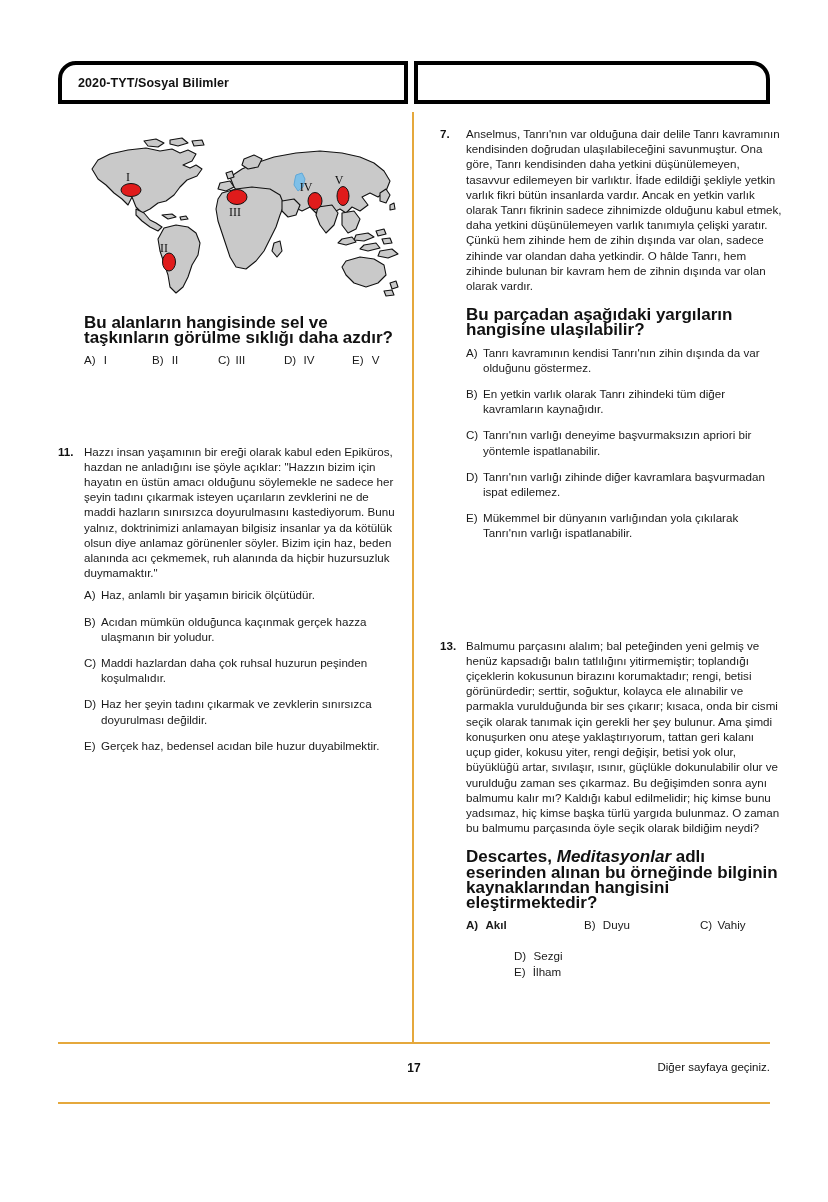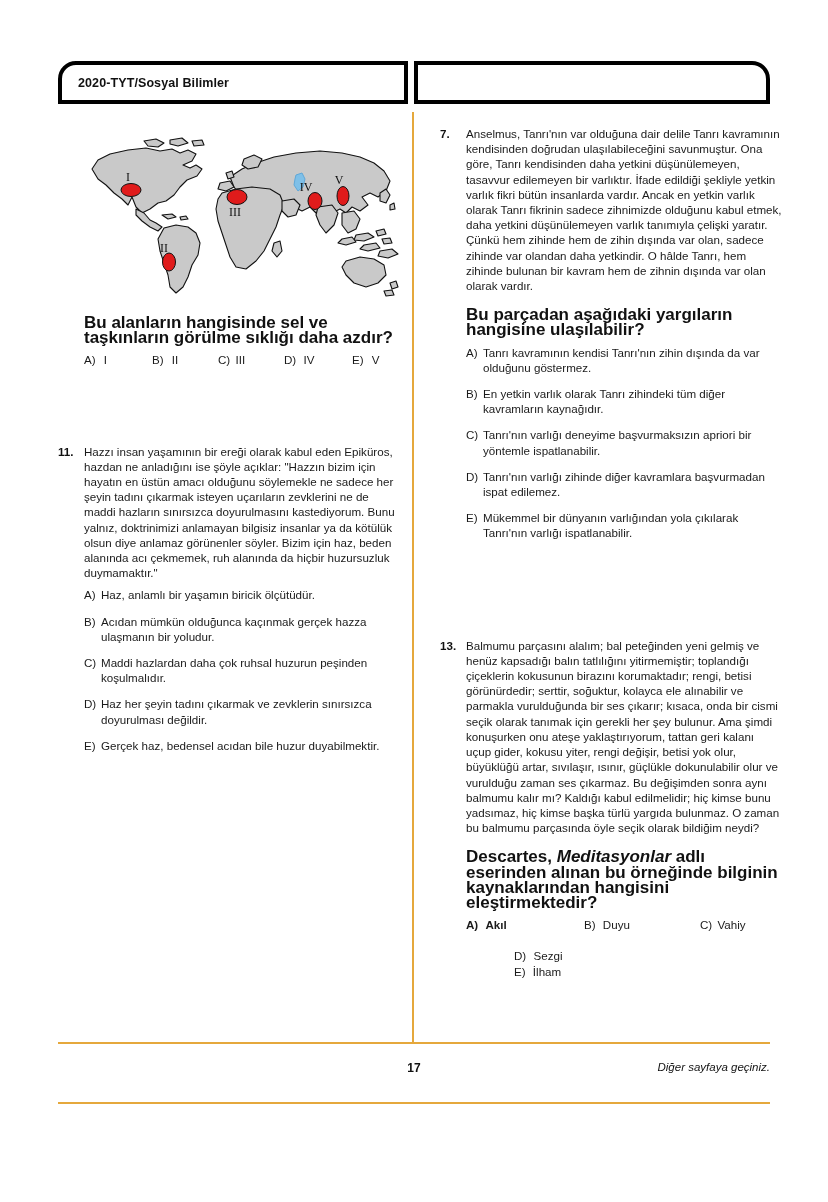--- a/index.html
+++ b/index.html
@@ -80,21 +80,20 @@
     width: 828px;
     text-align: center;
     font-size: 12px;
     font-weight: bold;
     color: #111;
   }
   .footer-note {
     position: absolute;
     right: 58px; top: 1061px;
     font-size: 11.5px;
-    font-style: italic;
     color: #111;
   }
 
   
   .col {
     position: absolute;
     top: 126px;
     width: 342px;
   }
   .col-left  { left: 58px;  }

